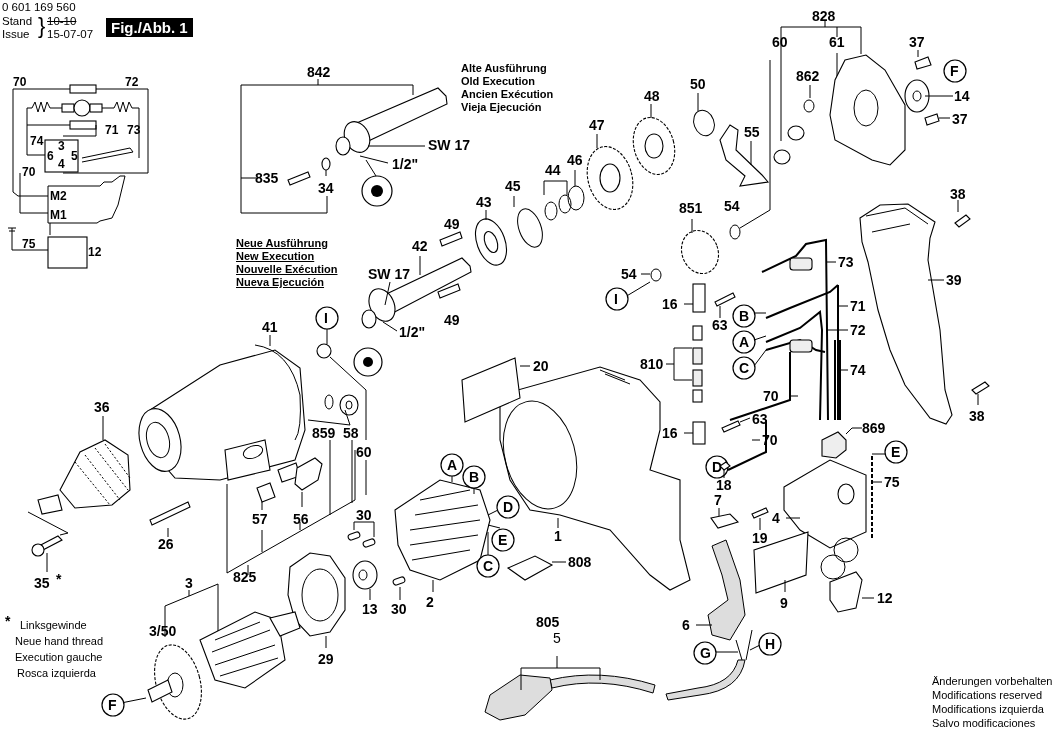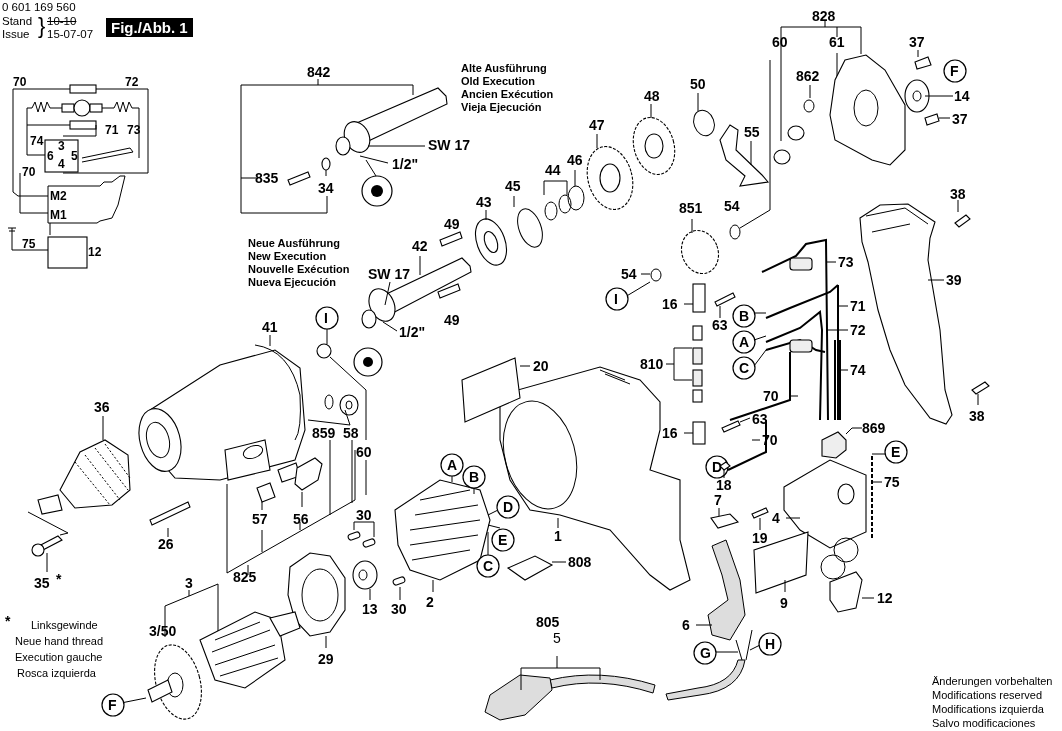--- a/index.html
+++ b/index.html
@@ -32,30 +32,30 @@
 <div class="hdr" style="left:47px;top:15px;text-decoration:line-through;">10-10</div>
 <div class="hdr" style="left:47px;top:28px;">15-07-07</div>
 <div class="figbox">Fig./Abb. 1</div>
 
 <div class="note" style="left:461px;top:62px;">
   <div>Alte Ausführung</div>
   <div>Old Execution</div>
   <div>Ancien Exécution</div>
   <div>Vieja Ejecución</div>
 </div>
-<div class="note" style="left:248px;top:237px;">
+<div class="note" style="left:236px;top:237px;text-decoration:underline;">
   <div>Neue Ausführung</div>
   <div>New Execution</div>
   <div>Nouvelle Exécution</div>
   <div>Nueva Ejecución</div>
 </div>
 
 <div class="fn" style="left:5px;top:617px;">
   <span style="position:absolute;left:0;top:-4px;font-weight:bold;font-size:14px;">*</span>
-  <div style="margin-left:26px">Linksgewinde</div>
+  <div style="margin-left:15px">Linksgewinde</div>
   <div style="margin-left:10px">Neue hand thread</div>
   <div style="margin-left:10px">Execution gauche</div>
   <div style="margin-left:12px">Rosca izquierda</div>
 </div>
 
 <div class="mod">
   <div>Änderungen vorbehalten</div>
   <div>Modifications reserved</div>
   <div>Modifications izquierda</div>
   <div>Salvo modificaciones</div>

